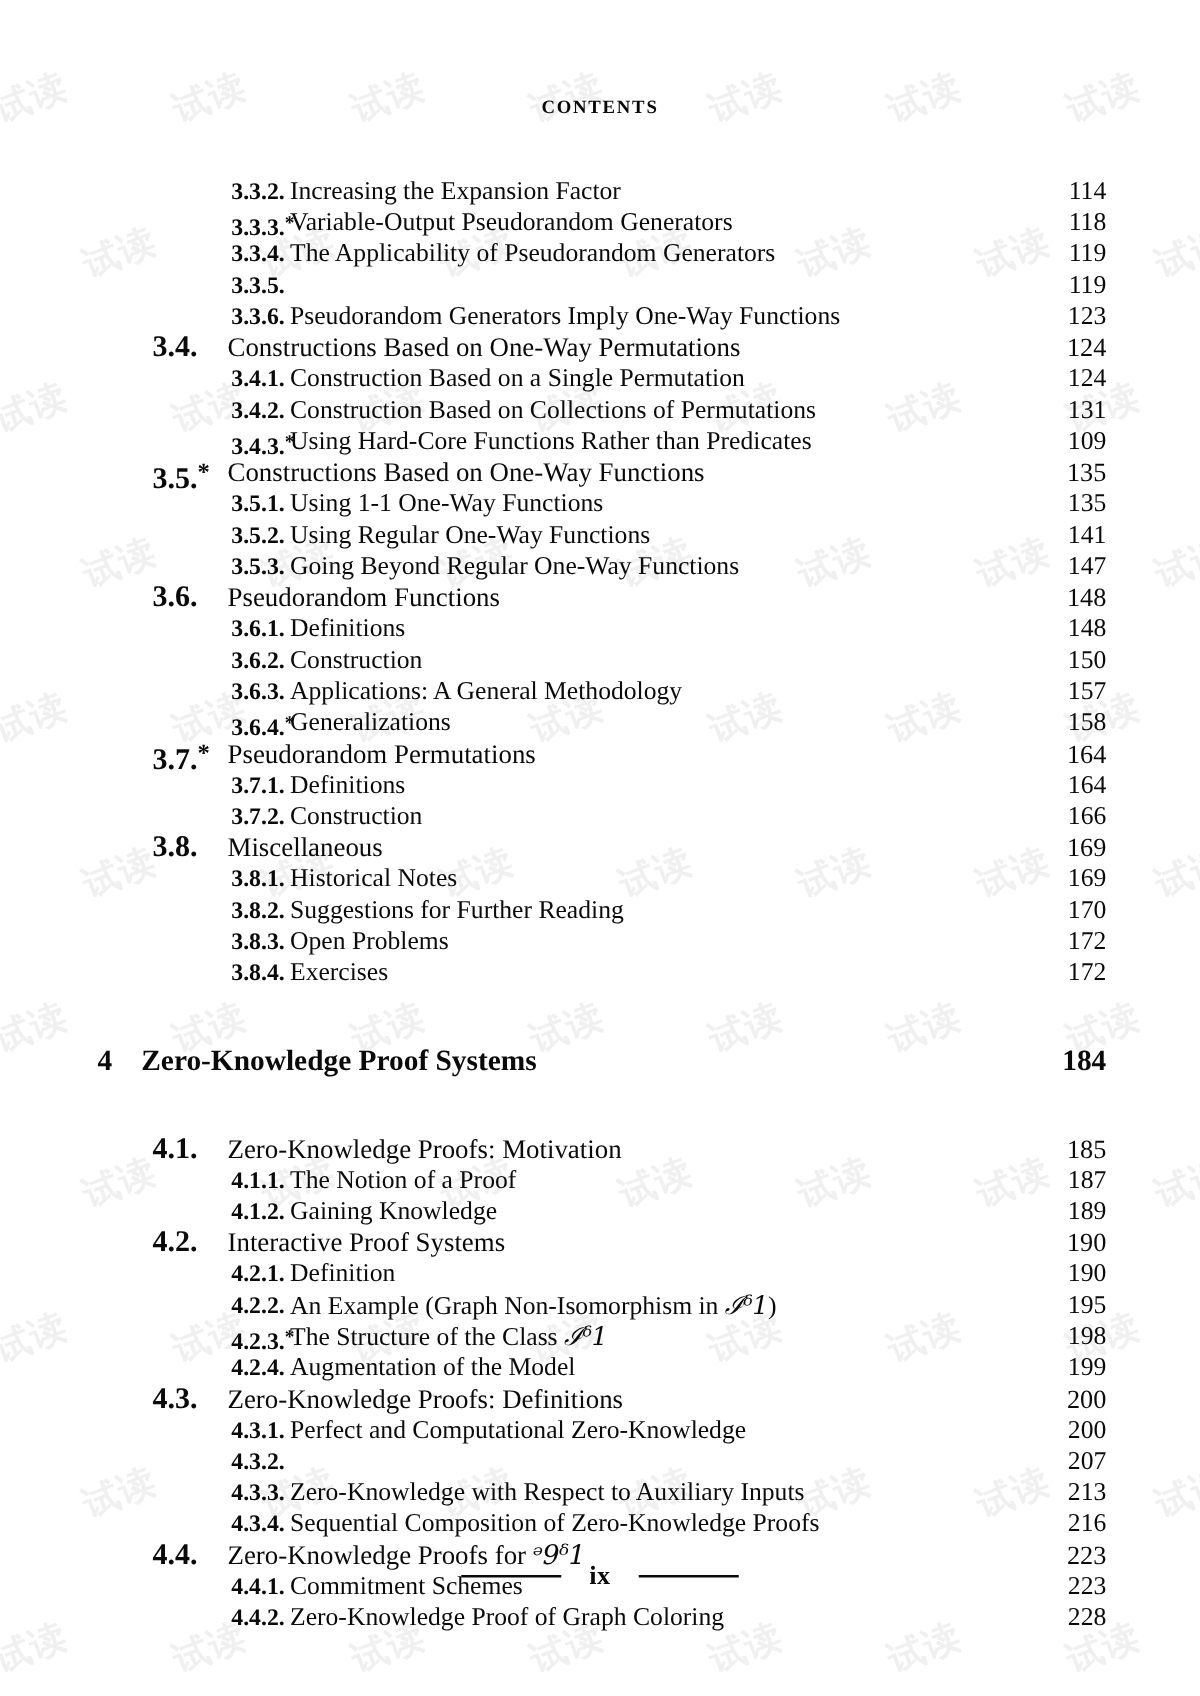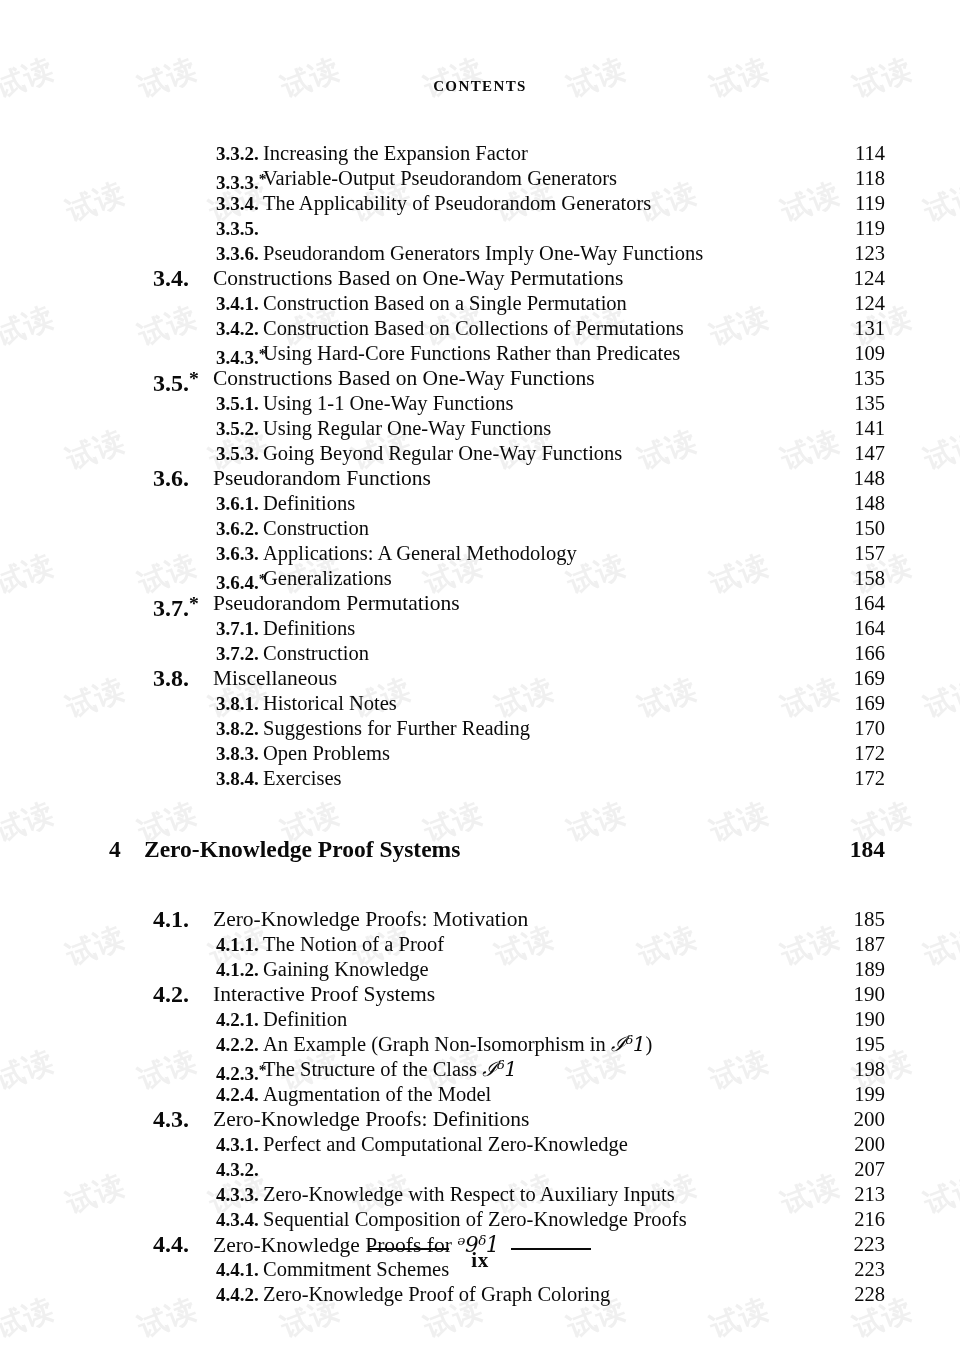--- a/index.html
+++ b/index.html
@@ -67,21 +67,20 @@
     top: 141px;
     left: 0;
     width: 960px;
   }
 
   .toc-line {
     position: relative;
     height: 25px;
     line-height: 25px;
     white-space: nowrap;
-    margin-left: 31px;
   }
   .toc-line .num {
     position: absolute;
     font-weight: 700;
   }
   .toc-line .title {
     position: absolute;
   }
   .toc-line .page {
     position: absolute;
@@ -120,20 +119,21 @@
     letter-spacing: -0.5px;
   }
 
   
   #footer {
     position: absolute;
     left: 0;
     top: 1248px;
     width: 960px;
     display: flex;
+    align-items: center;
     justify-content: center;
     gap: 22px;
   }
   #footer .rule {
     width: 80px;
     height: 2px;
     background: #0a0a0a;
   }
   #footer .folio {
     font-size: 21px;

